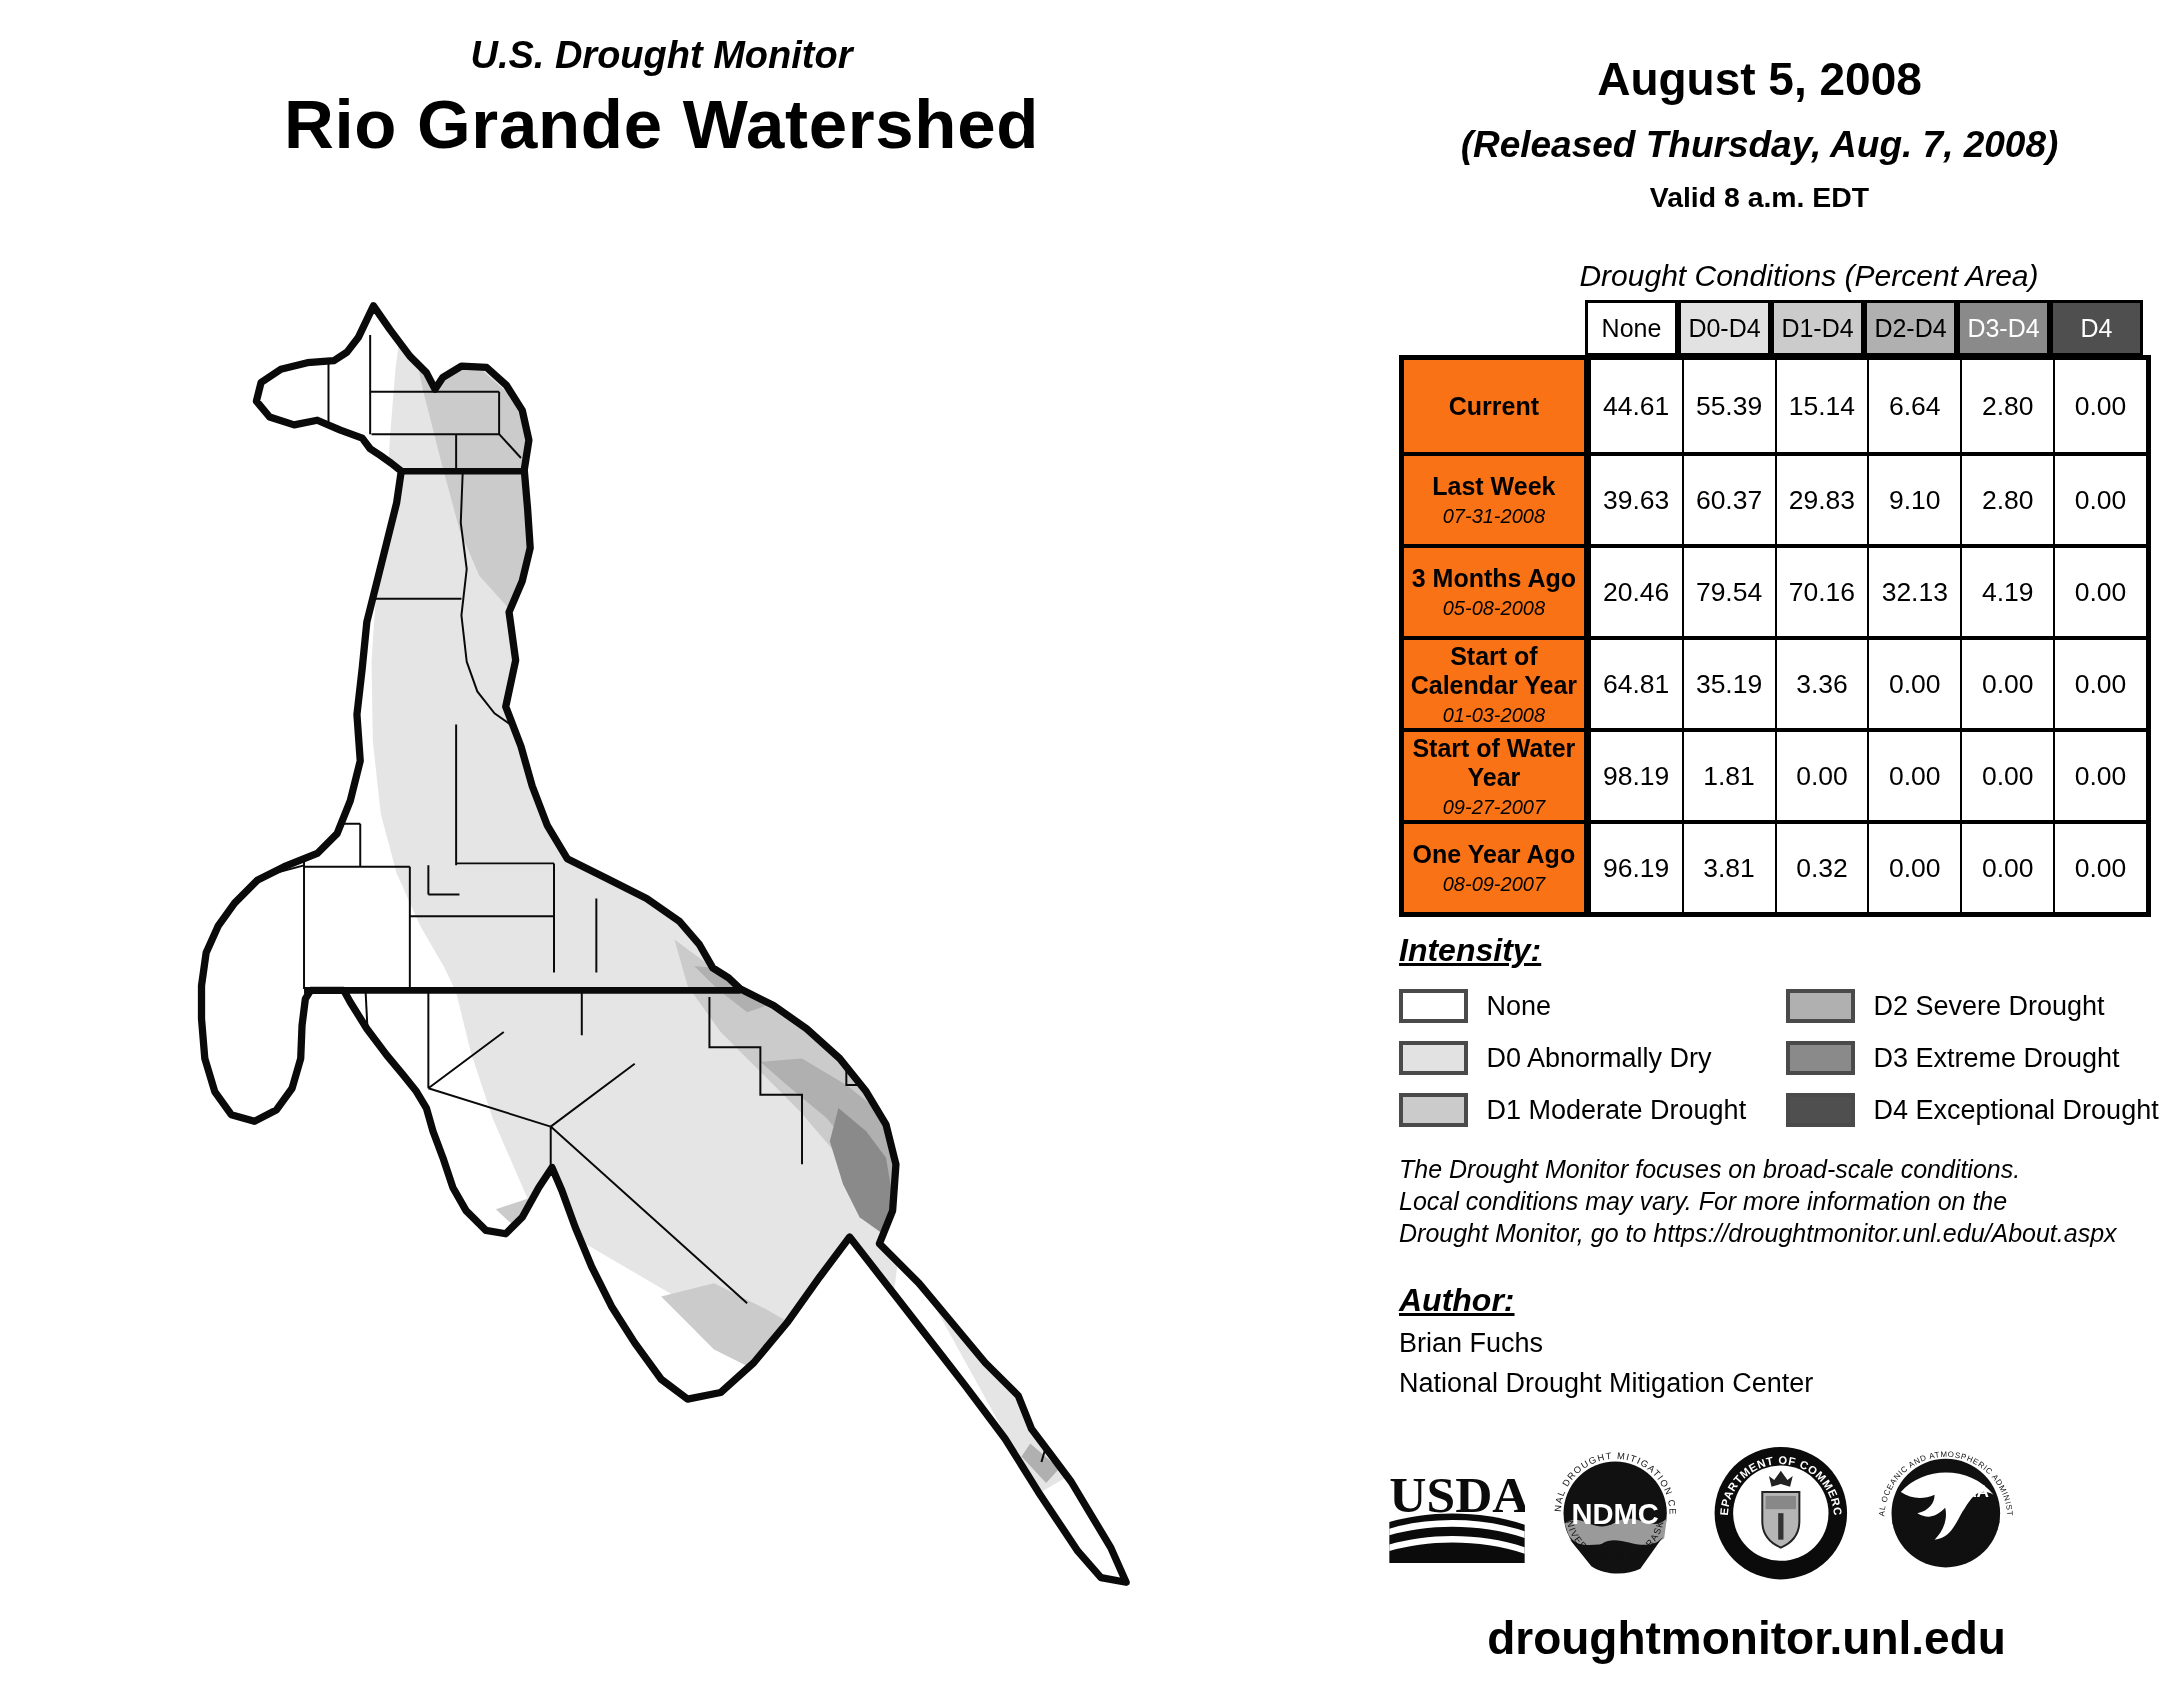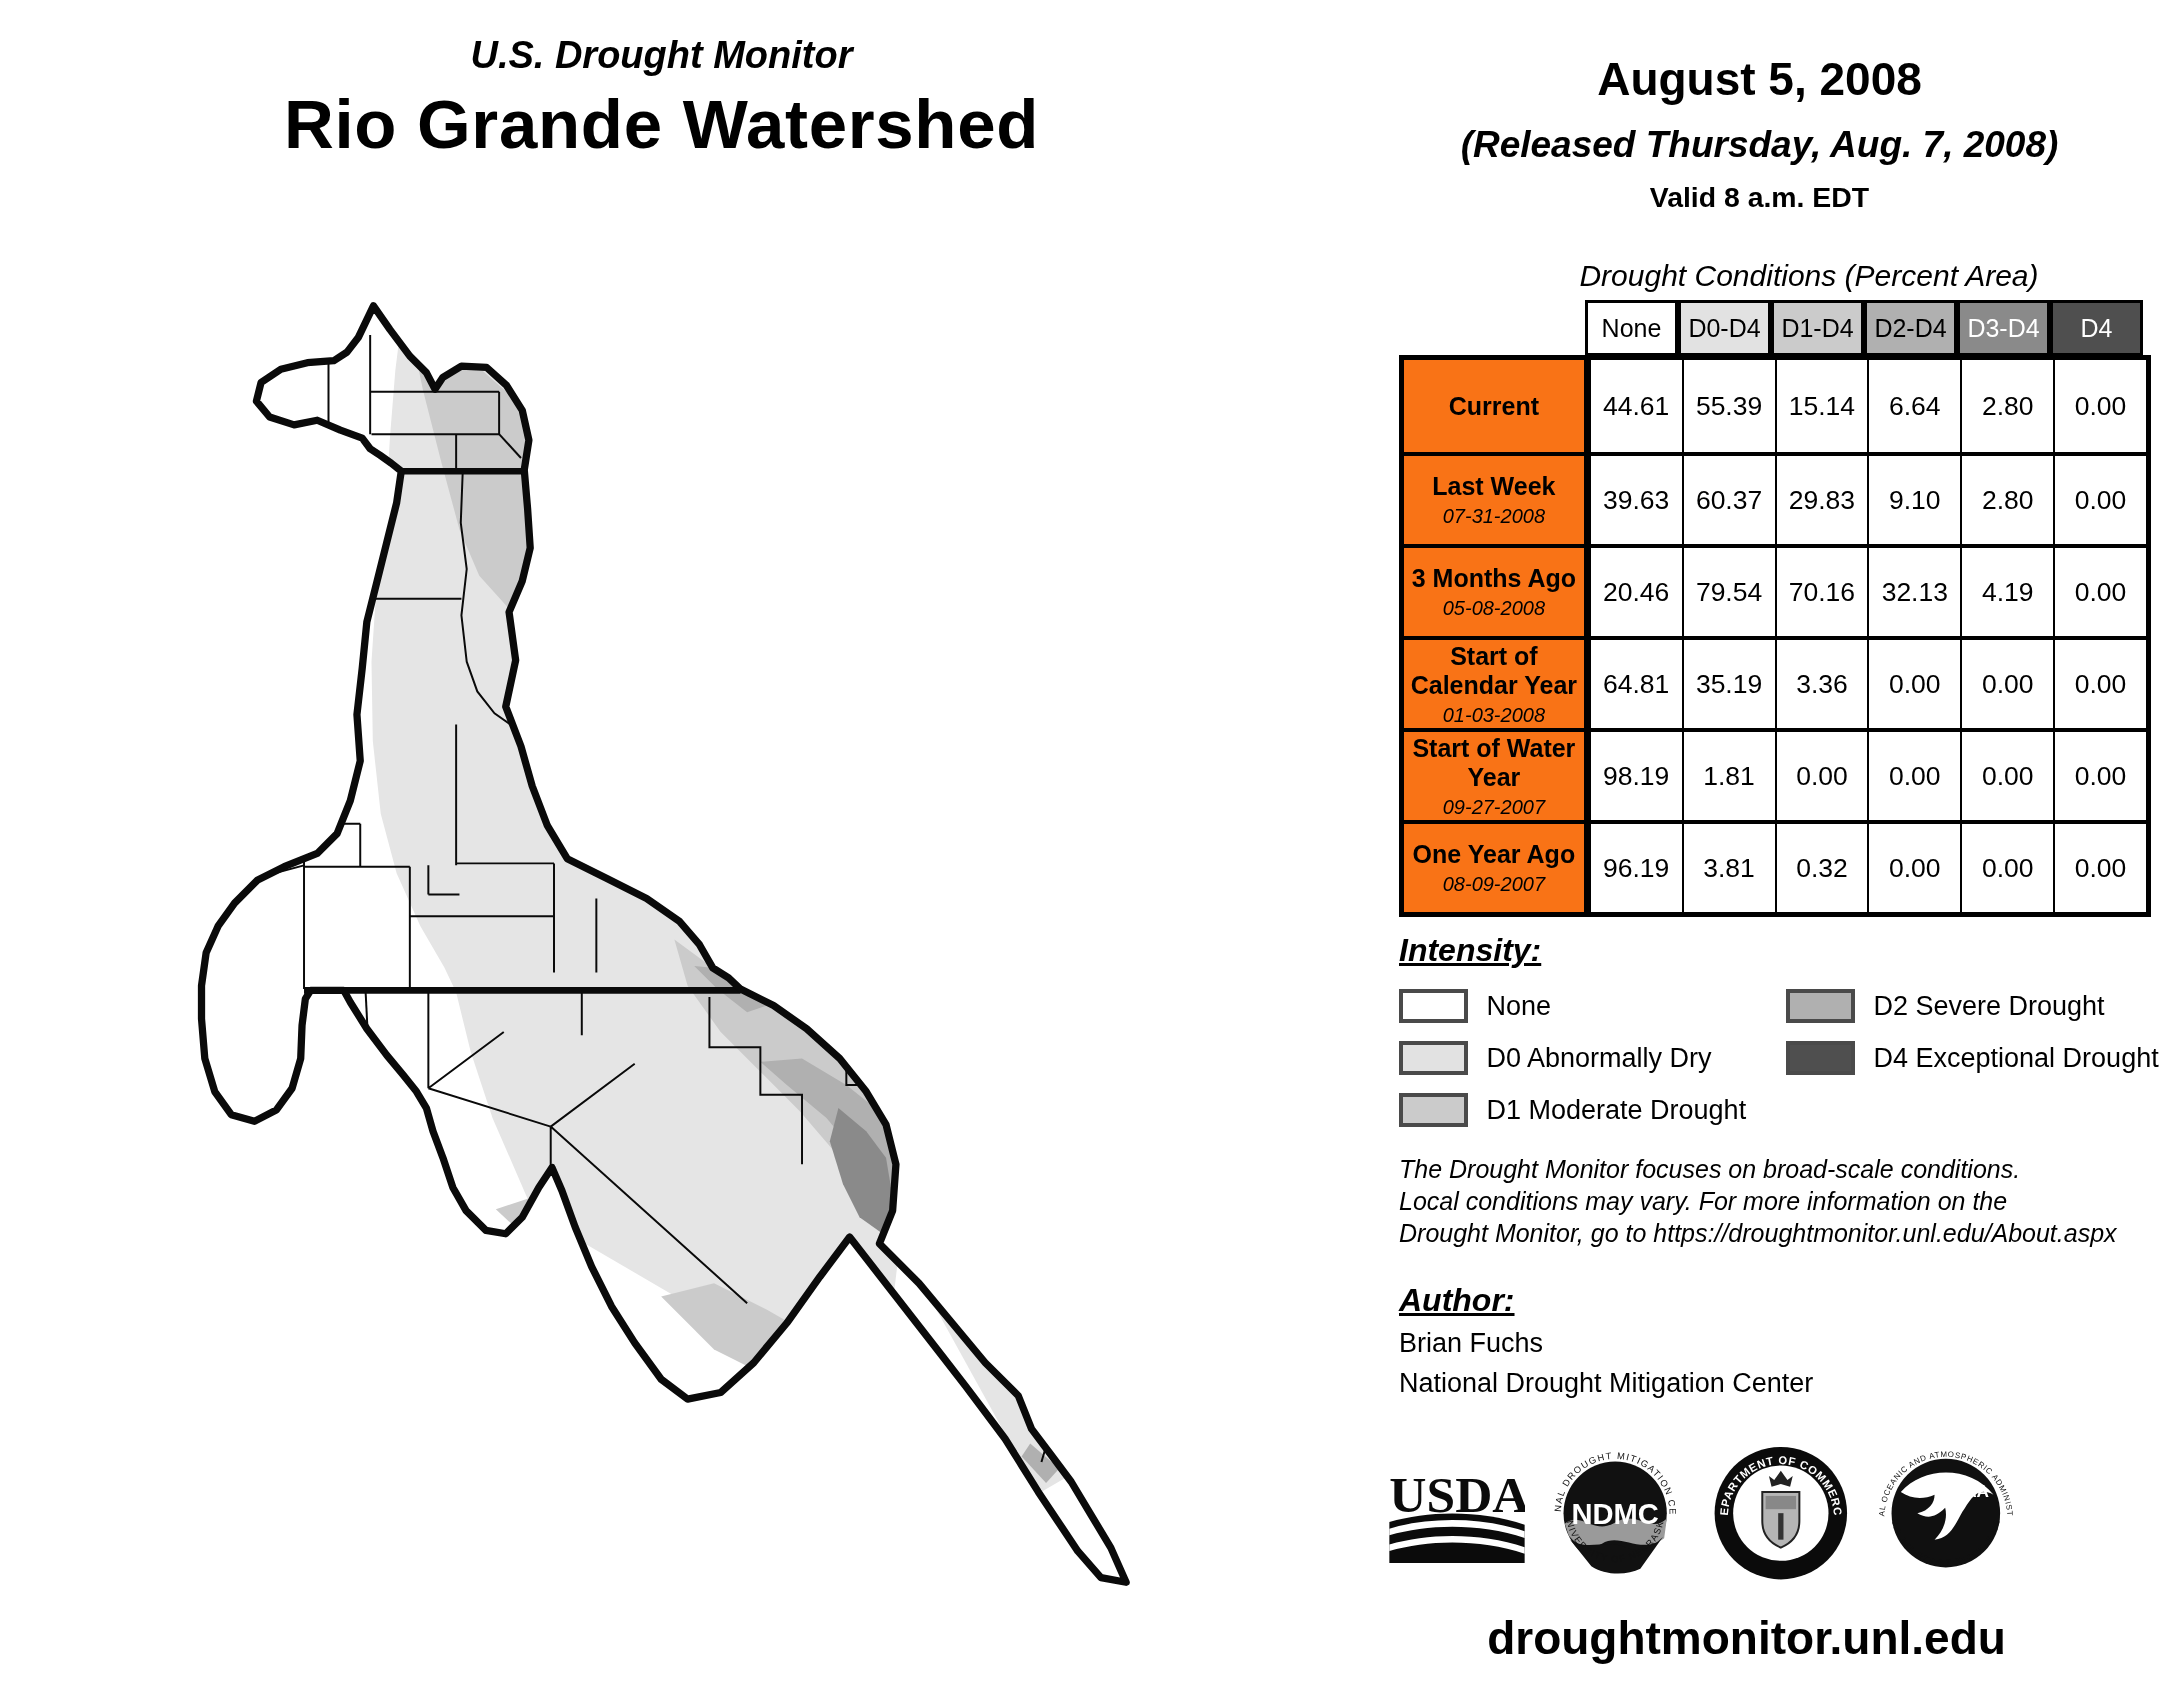--- a/index.html
+++ b/index.html
@@ -164,20 +164,24 @@
         <div class="leg-swatch" style="background: rgb(226, 226, 226);"></div>
         <div class="leg-label">D0 Abnormally Dry</div>
       </div>
       <div class="leg-item">
         <div class="leg-swatch" style="background: rgb(203, 203, 203);"></div>
         <div class="leg-label">D1 Moderate Drought</div>
       </div>
       <div class="leg-item">
         <div class="leg-swatch" style="background: rgb(176, 176, 176);"></div>
         <div class="leg-label">D2 Severe Drought</div>
+      </div>
+      <div class="leg-item">
+        <div class="leg-swatch" style="background: rgb(138, 138, 138);"></div>
+        <div class="leg-label">D3 Extreme Drought</div>
       </div>
       <div class="leg-item">
         <div class="leg-swatch" style="background: rgb(79, 79, 79);"></div>
         <div class="leg-label">D4 Exceptional Drought</div>
       </div>
     </div>
 
   <div class="abs" id="disclaimer">
     <div>The Drought Monitor focuses on broad-scale conditions.</div>
     <div>Local conditions may vary. For more information on the</div>

